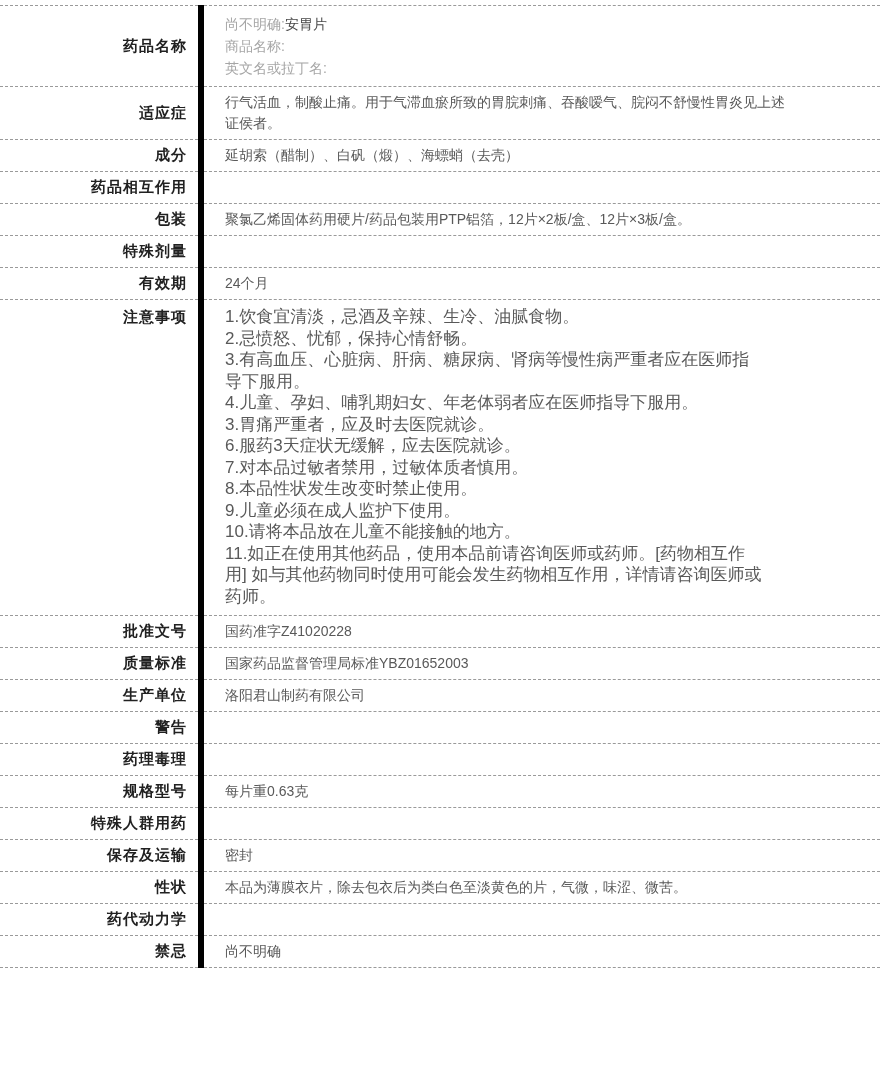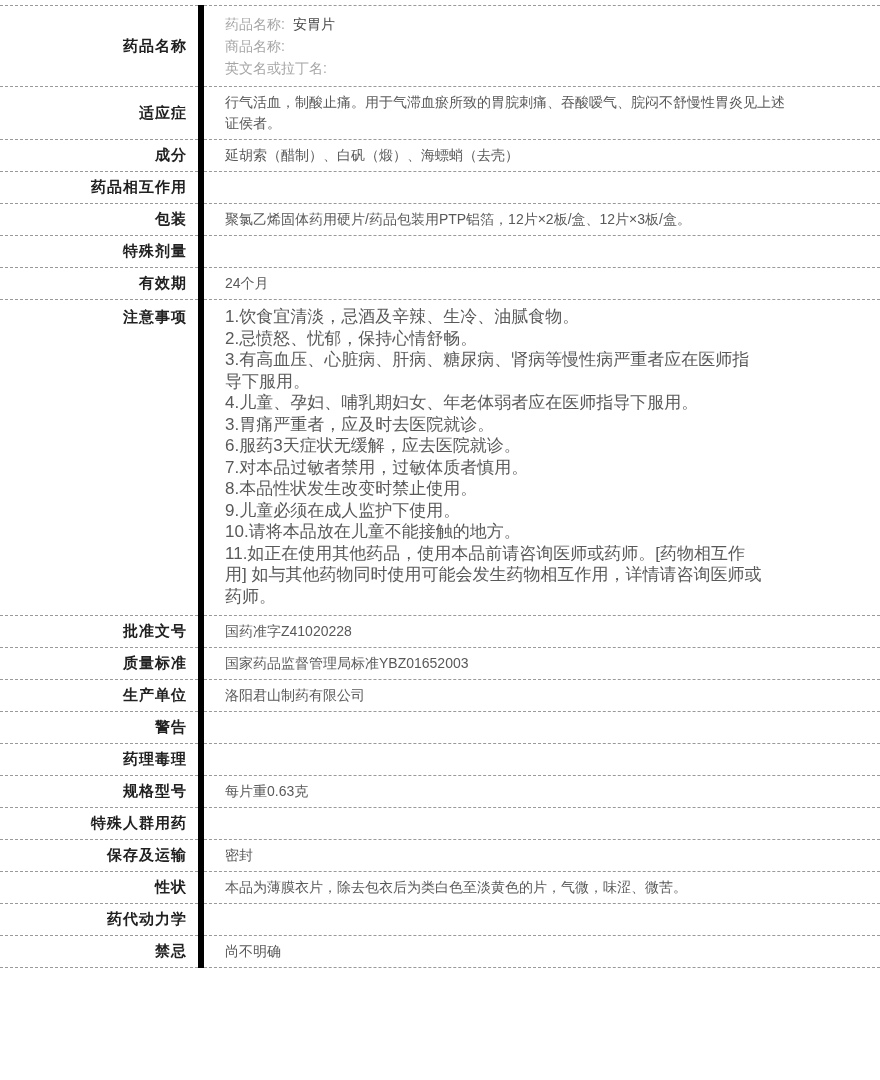--- a/index.html
+++ b/index.html
@@ -42,21 +42,21 @@
     font-size: 14px;
     color: #595959;
     line-height: 21px;
     vertical-align: middle;
     word-break: break-all;
   }
   
   tr.name-row td.value-cell { padding-top: 7px; padding-bottom: 7px; }
   .name-line { line-height: 22px; font-size: 14px; }
   .field-key { color: #a6a6a6; }
-  .field-value { color: #474747; margin-left: 8px; }
+  .field-value { color: #474747; }
   
   .indications-text { max-width: 565px; }
   
   tr.precautions-row td { vertical-align: top; }
   tr.precautions-row td.label-cell { padding-top: 8px; }
   tr.precautions-row td.value-cell { padding-top: 6px; padding-bottom: 8px; }
   .precaution-item {
     max-width: 540px;
     line-height: 21.5px;
     font-size: 17px;
@@ -67,21 +67,21 @@
 <body>
 
 <div class="page">
   <table class="drug-table">
     <tbody>
 
       <tr class="name-row">
         <td class="label-cell">药品名称</td>
         <td class="value-cell">
           <div class="name-line">
-            <span class="field-key">药品名称:</span><span class="field-value">安胃片</span>
+            <span class="field-key">尚不明确:</span><span class="field-value">安胃片</span>
           </div>
           <div class="name-line">
             <span class="field-key">商品名称:</span><span class="field-value"></span>
           </div>
           <div class="name-line">
             <span class="field-key">英文名或拉丁名:</span><span class="field-value"></span>
           </div>
         </td>
       </tr>
 

